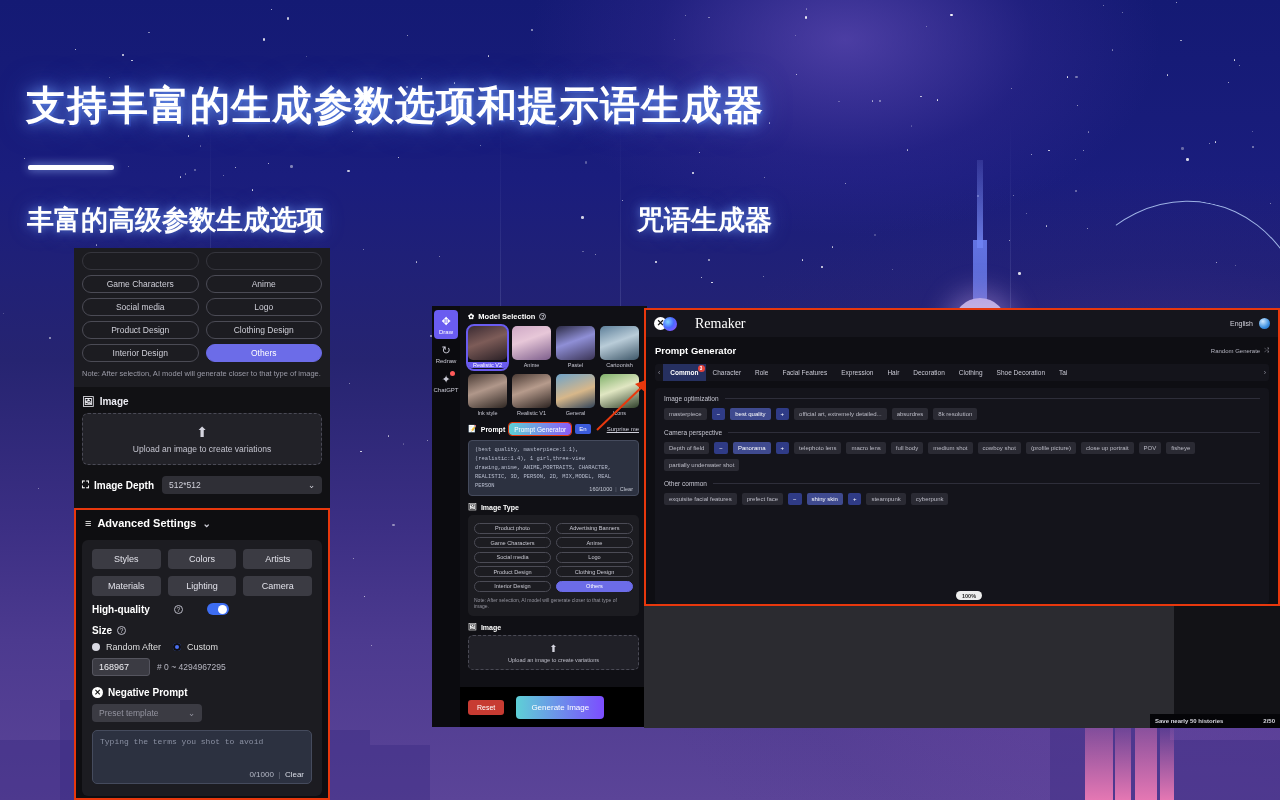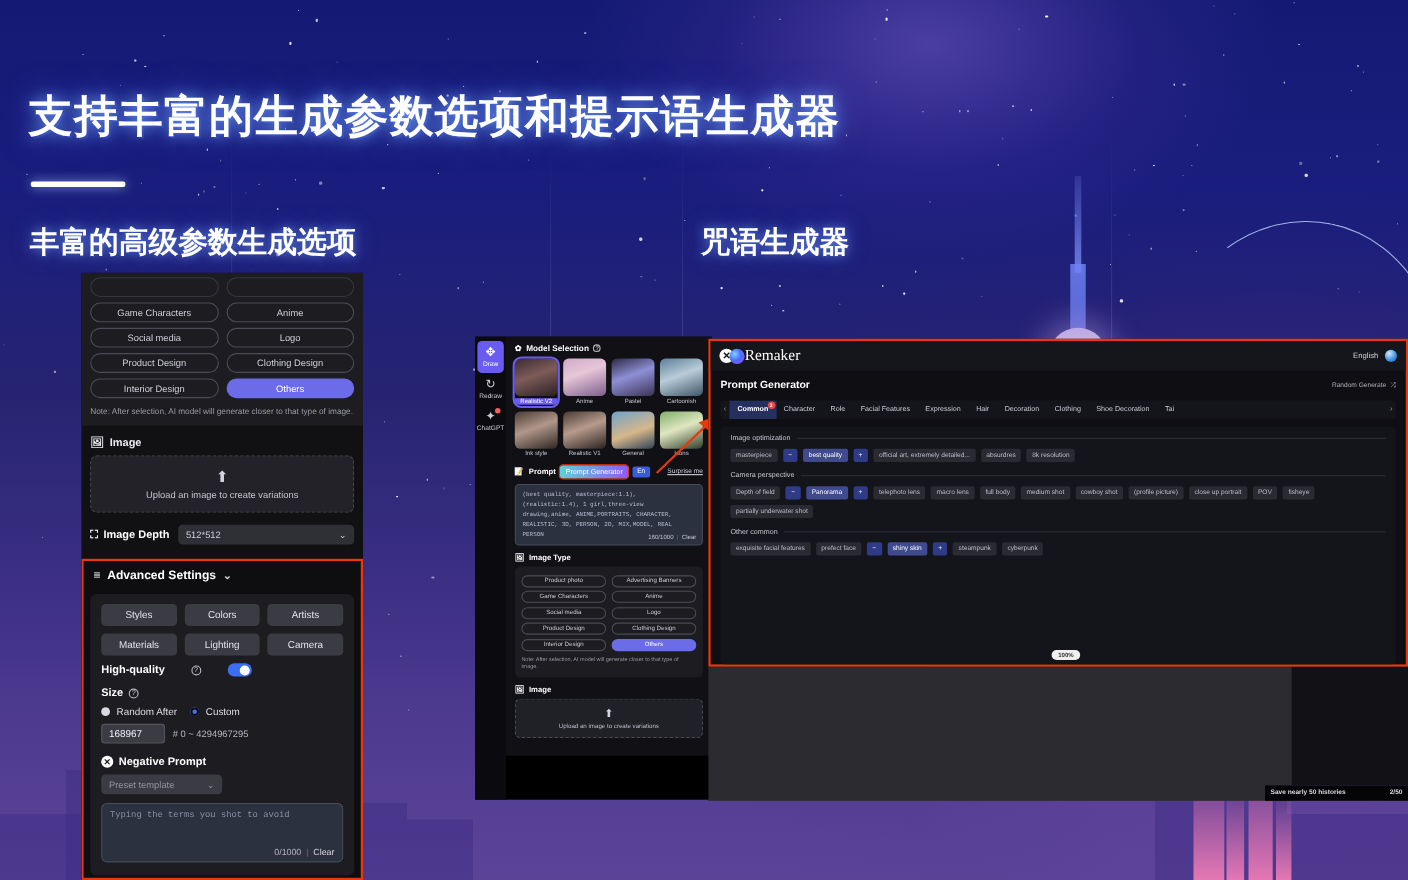--- a/index.html
+++ b/index.html
@@ -158,21 +158,21 @@
 
   
   #right-panel {
     position: absolute; left: 644px; top: 308px; width: 636px; height: 298px;
     background: #0e0e13; border: 2px solid #e8380d; overflow: hidden; color:#e8e8ee;
   }
   #rp-titlebar { height: 27px; background:#15151c; display:flex; align-items:center; padding:0 8px; position:relative; }
   .rp-close { width:13px; height:13px; border-radius:50%; background:#fff; color:#111; font-size:9px; line-height:13px; text-align:center; font-weight:700; }
   .rp-logo { width:14px; height:14px; border-radius:50%; margin-left:-4px;
      background: radial-gradient(circle at 35% 35%, #7fd3ff 0%, #4a6bff 45%, #a34bff 100%); }
-  .rp-title { font-family:"Liberation Serif", serif; font-size:14px; color:#fff; margin-left:0; }
+  .rp-title { font-family:"Liberation Serif", serif; font-size:14px; color:#fff; margin-left:18px; }
   .rp-lang { margin-left:auto; font-size:7px; color:#d2d2dc; }
   .rp-globe { width:11px; height:11px; border-radius:50%; margin-left:6px;
       background: radial-gradient(circle at 35% 30%, #cfe9ff 0%, #3b8fe0 60%, #1f5fae 100%); }
   #rp-body { display:flex; padding: 8px 9px 0; gap: 9px; height: calc(100% - 27px); }
   #pg-col { flex: 1; display:flex; flex-direction:column; }
   .pg-head { display:flex; align-items:center; }
   .pg-head h3 { font-size:9.5px; color:#fff; font-weight:700; }
   .rand-gen { margin-left:auto; font-size:6px; color:#b3b3bf; display:flex; align-items:center; gap:4px; }
   .pg-tabs { display:flex; align-items:center; margin-top:8px; background:#14141b; border-radius:3px; }
   .tab-arrow { font-size:7px; color:#8e8e9b; padding:0 3px; }
@@ -682,20 +682,24 @@
 
     <div class="it-title">
       <span>🖼</span>
       <span>Image</span>
     </div>
     <div class="mid-upload">
       <div class="ico">⬆</div>
       <div class="txt">Upload an image to create variations</div>
     </div>
   </div>
+  <div id="mid-footer">
+    <span class="reset-btn">Reset</span>
+    <span class="gen-btn">Generate Image</span>
+  </div>
 </div>
 
 <svg id="arrow-svg" width="60" height="60" viewBox="0 0 60 60">
   <line x1="2" y1="52" x2="50" y2="6" stroke="#e8380d" stroke-width="2"></line>
   <polygon points="56,0 40,6 50,14" fill="#e8380d"></polygon>
 </svg>
 
 <div id="desk-left"></div>
 <div id="desk-right"></div>
 <div id="hist-bar">

